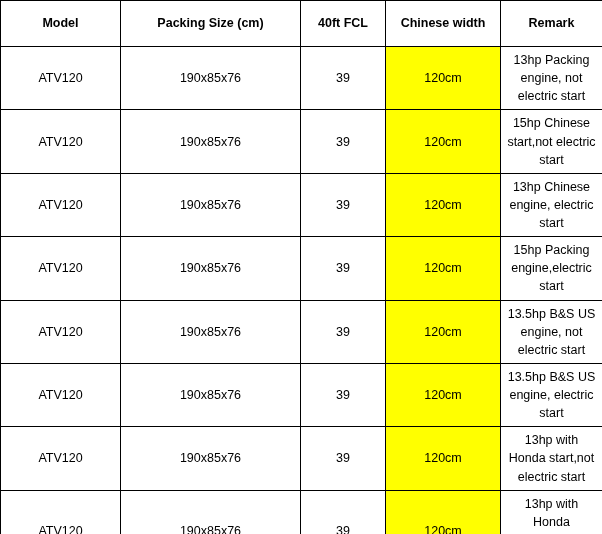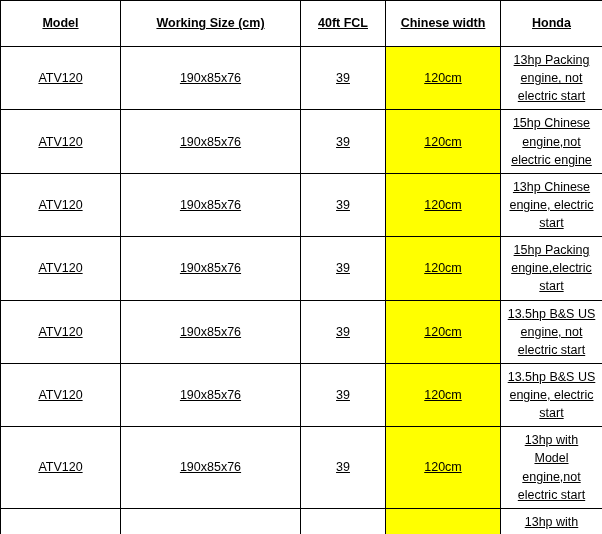--- a/index.html
+++ b/index.html
@@ -19,21 +19,20 @@
     table-layout: fixed;
   }
   table.spec-table th,
   table.spec-table td {
     border: 1px solid #000000;
     text-align: center;
     vertical-align: middle;
     padding: 4px 6px;
     font-size: 12.5px;
     line-height: 1.45;
-    text-decoration: underline;
   }
   table.spec-table th {
     font-weight: bold;
     height: 37px;
     font-size: 12.5px;
   }
   
   col.c-model { width: 120px; }
   col.c-packing { width: 180px; }
   col.c-fcl { width: 85px; }
@@ -56,40 +55,40 @@
   <colgroup>
     <col class="c-model">
     <col class="c-packing">
     <col class="c-fcl">
     <col class="c-width">
     <col class="c-remark">
   </colgroup>
   <thead>
     <tr>
       <th>Model</th>
-      <th>Working Size (cm)</th>
+      <th>Packing Size (cm)</th>
       <th>40ft FCL</th>
       <th>Chinese width</th>
-      <th>Honda</th>
+      <th>Remark</th>
     </tr>
   </thead>
   <tbody>
     <tr class="data-row">
       <td class="cell-model">ATV120</td>
       <td class="cell-packing">190x85x76</td>
       <td class="cell-fcl">39</td>
       <td class="cell-working-width" style="background: rgb(255, 255, 0);">120cm</td>
       <td class="cell-remark">13hp Packing engine, not electric start</td>
     </tr>
     <tr class="data-row">
       <td class="cell-model">ATV120</td>
       <td class="cell-packing">190x85x76</td>
       <td class="cell-fcl">39</td>
       <td class="cell-working-width" style="background: rgb(255, 255, 0);">120cm</td>
-      <td class="cell-remark">15hp Chinese engine,not electric engine</td>
+      <td class="cell-remark">15hp Chinese start,not electric start</td>
     </tr>
     <tr class="data-row">
       <td class="cell-model">ATV120</td>
       <td class="cell-packing">190x85x76</td>
       <td class="cell-fcl">39</td>
       <td class="cell-working-width" style="background: rgb(255, 255, 0);">120cm</td>
       <td class="cell-remark">13hp Chinese engine, electric start</td>
     </tr>
     <tr class="data-row">
       <td class="cell-model">ATV120</td>
@@ -110,21 +109,21 @@
       <td class="cell-packing">190x85x76</td>
       <td class="cell-fcl">39</td>
       <td class="cell-working-width" style="background: rgb(255, 255, 0);">120cm</td>
       <td class="cell-remark">13.5hp B&amp;S US engine, electric start</td>
     </tr>
     <tr class="data-row">
       <td class="cell-model">ATV120</td>
       <td class="cell-packing">190x85x76</td>
       <td class="cell-fcl">39</td>
       <td class="cell-working-width" style="background: rgb(255, 255, 0);">120cm</td>
-      <td class="cell-remark">13hp with Model engine,not electric start</td>
+      <td class="cell-remark">13hp with Honda start,not electric start</td>
     </tr>
     <tr class="data-row">
       <td class="cell-model">ATV120</td>
       <td class="cell-packing">190x85x76</td>
       <td class="cell-fcl">39</td>
       <td class="cell-working-width" style="background: rgb(255, 255, 0);">120cm</td>
       <td class="cell-remark">13hp with Honda engine,electric start</td>
     </tr>
   </tbody>
 </table>

